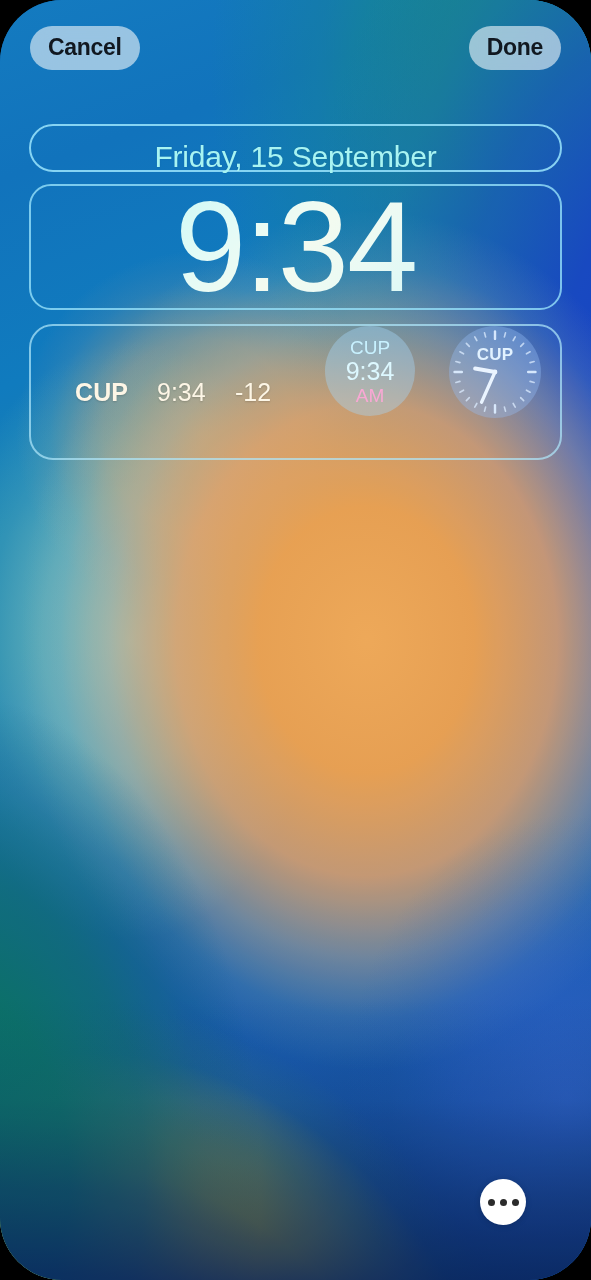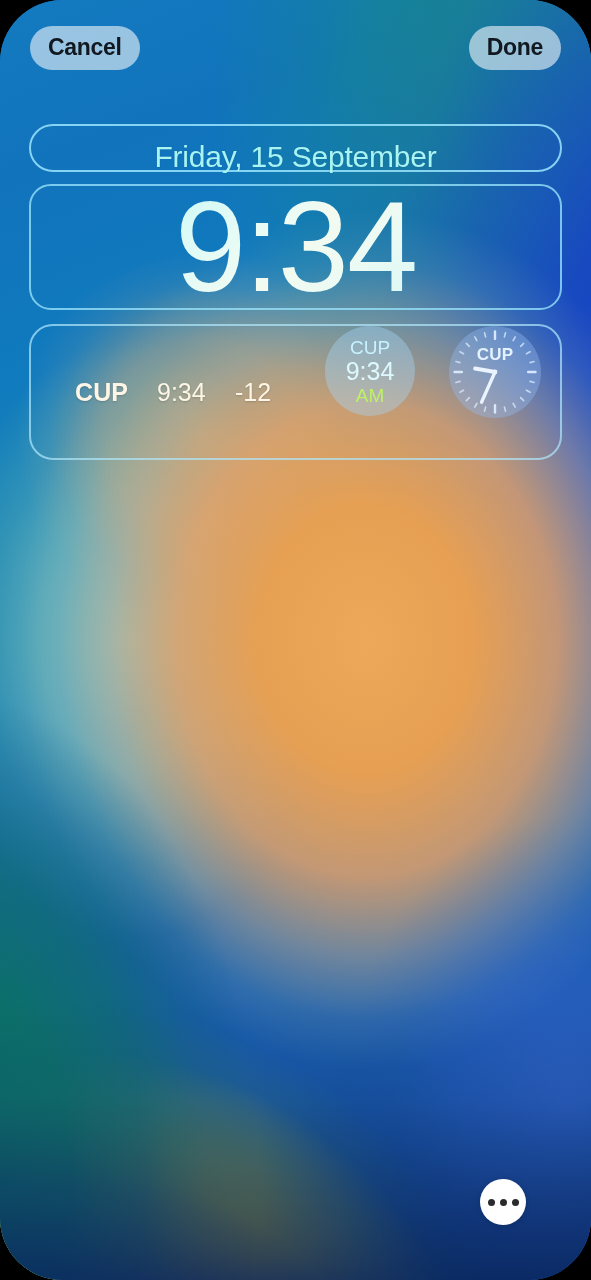--- a/index.html
+++ b/index.html
@@ -295,21 +295,21 @@
     background: rgba(166,214,250,0.40);
     display:flex;
     flex-direction:column;
     align-items:center;
     justify-content:center;
     gap: 2px;
     cursor:pointer;
   }
   .cw-city { font-size: 19px; font-weight: 500; color:#c8f1ff; line-height:1; }
   .cw-time { font-size: 25px; font-weight: 500; color:#ddf8ff; line-height:1; }
-  .cw-ampm { font-size: 19px; font-weight: 500; color:#bef264; line-height:1; }
+  .cw-ampm { font-size: 19px; font-weight: 500; color:#f9a8d4; line-height:1; }
 
   
   .analog-widget {
     width: 92px;
     height: 92px;
     border-radius: 50%;
     margin-left: 34px;
     background: rgba(150,190,250,0.36);
     position:relative;
     cursor:pointer;

